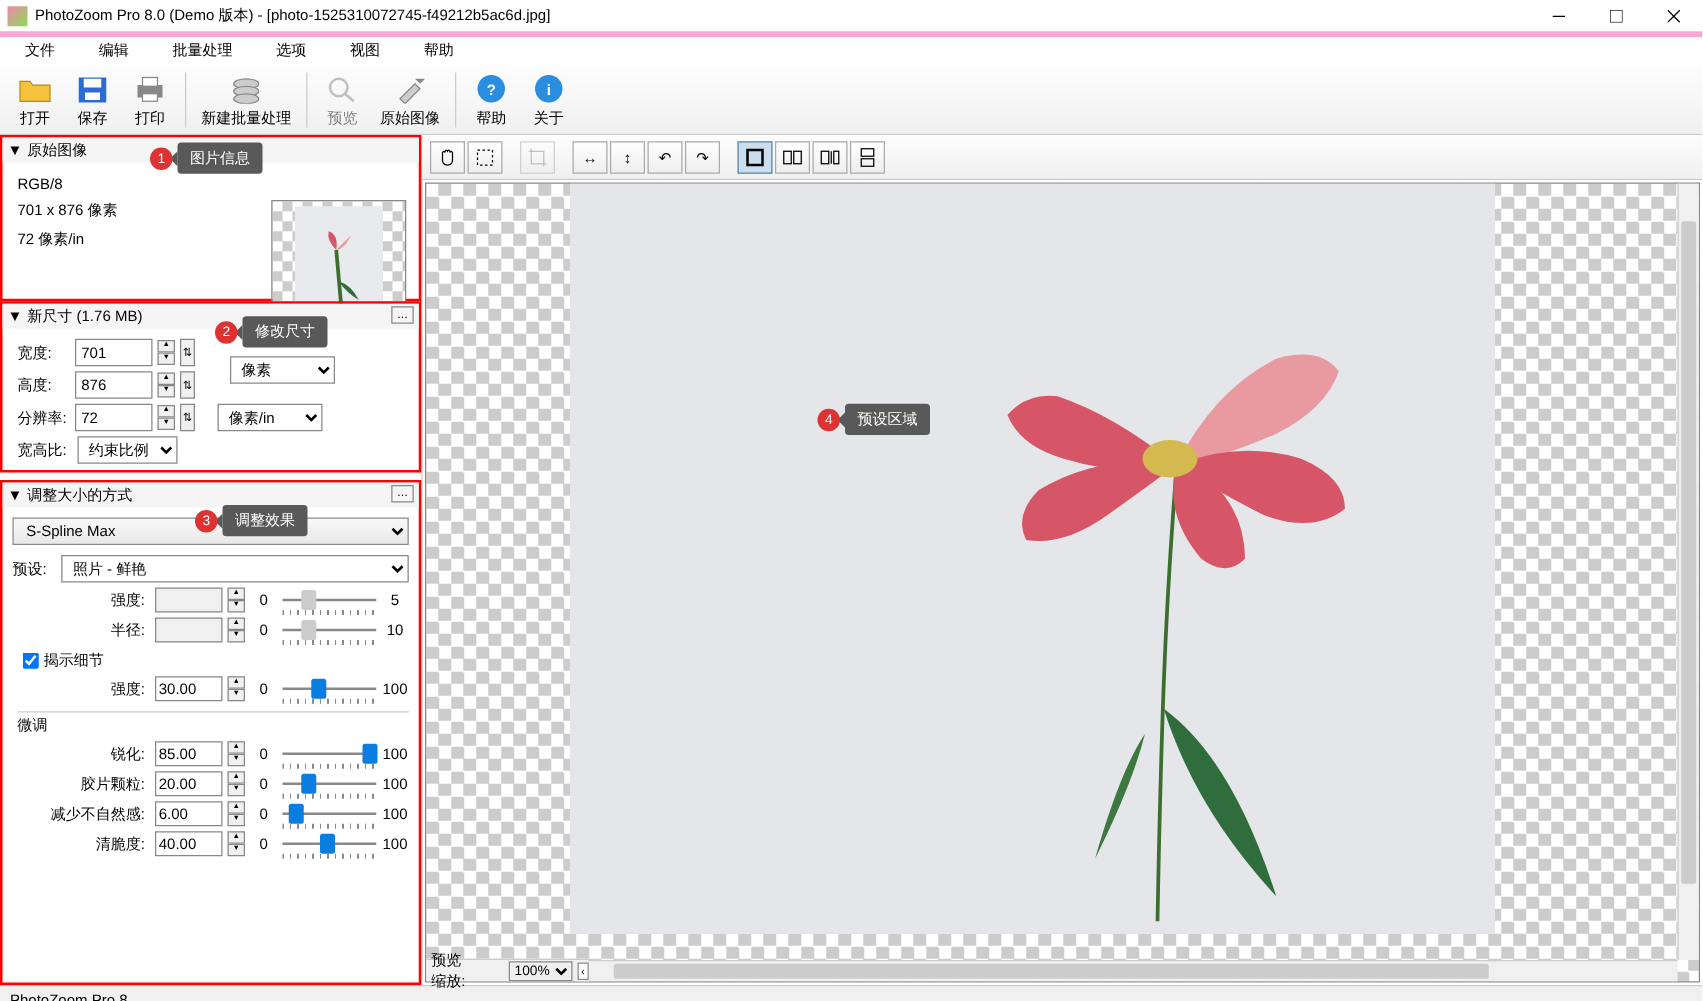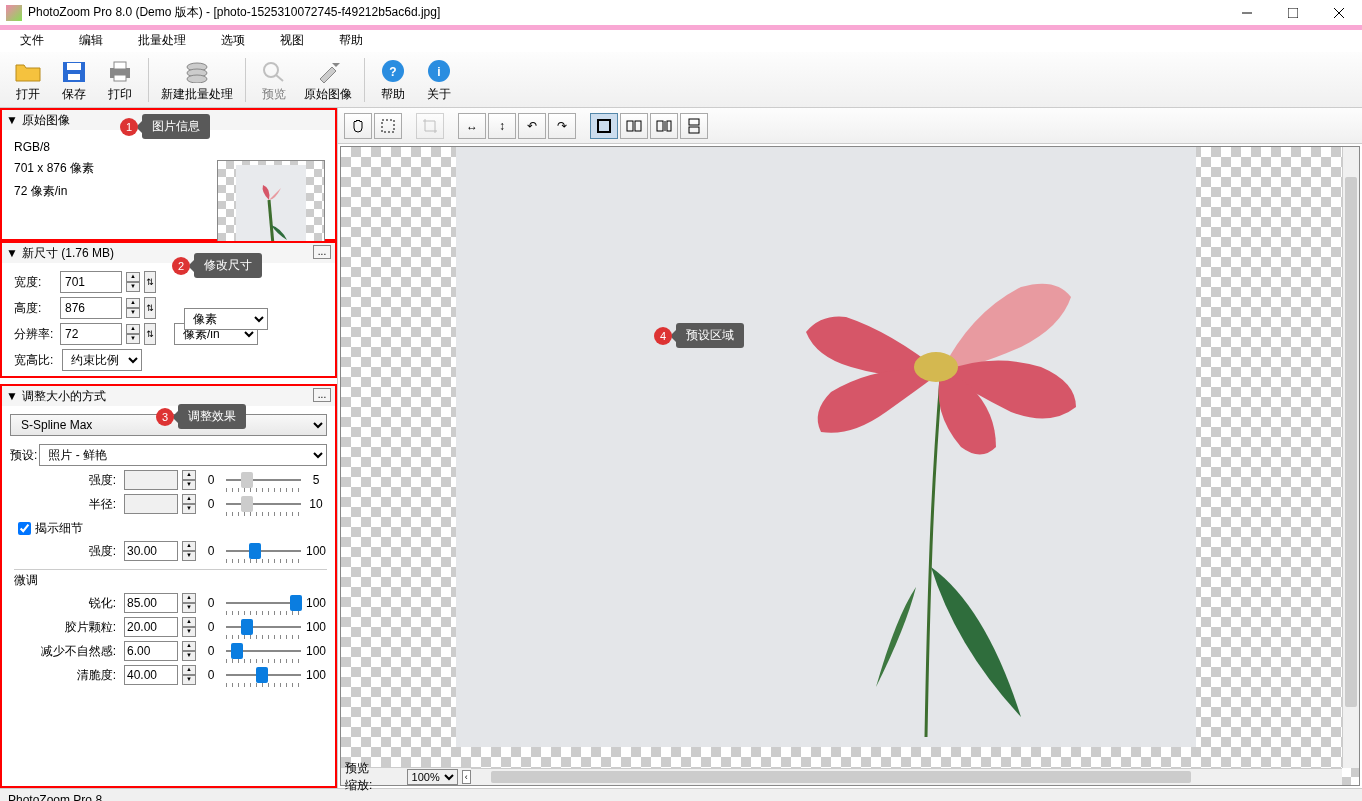--- a/index.html
+++ b/index.html
@@ -41,21 +41,21 @@
 
 .field-row { display: flex; align-items: center; margin: 4px 0; gap: 4px; padding-left: 4px; }
 .field-label { width: 42px; text-align: left; }
 .field-input { width: 62px; height: 22px; border: 1px solid #888; padding: 0 4px; background: #fff; }
 .stepper { width: 14px; display: flex; flex-direction: column; }
 .step-btn { height: 10px; border: 1px solid #888; background: #f0f0f0; font-size: 6px; text-align: center; line-height: 6px; }
 .link-btn { width: 12px; height: 22px; border: 1px solid #888; background: #f0f0f0; font-size: 9px; text-align: center; line-height: 20px; }
 .unit-select { width: 84px; height: 22px; border: 1px solid #888; background: #fff; padding: 0 4px; }
 
 .method-select { width: 100%; height: 22px; border: 1px solid #888; background: linear-gradient(#f8f8f8,#e8e8e8); padding: 0 6px; margin: 4px 0; }
-.preset-row { display: flex; align-items: center; gap: 2px; margin: 4px 0; }
+.preset-row { display: flex; align-items: center; gap: 12px; margin: 4px 0; }
 .preset-select { flex: 1; height: 22px; border: 1px solid #888; background: #fff; padding: 0 4px; }
 
 .checkbox-row { display: flex; align-items: center; gap: 4px; margin: 6px 0 2px 8px; }
 .checkbox-row input { width: 13px; height: 13px; }
 
 .slider-row { display: flex; align-items: center; gap: 4px; margin: 4px 0; padding-left: 4px; }
 .slider-label { width: 86px; text-align: right; padding-right: 4px; margin-left: 20px; }
 .slider-input { width: 54px; height: 20px; border: 1px solid #888; padding: 0 2px; background: #fff; }
 .slider-input.disabled { background: #f0f0f0; }
 .slider-min, .slider-max { width: 22px; text-align: center; }
@@ -250,21 +250,21 @@
       <div class="panel-body">
         <div class="field-row">
           <span class="field-label">宽度:</span>
           <input class="field-input" value="701" style="">
           <div class="stepper">
               <div class="step-btn">▲</div>
               <div class="step-btn">▼</div>
             </div>
           <div class="link-btn">⇅</div>
           <div style="width:10px"></div>
-          <select class="unit-select" style="position:absolute;left:182px;top:22px;margin-top:23px;"><option>像素</option></select>
+          <select class="unit-select" style="position:absolute;left:182px;top:22px;"><option>像素</option></select>
         </div>
         <div class="field-row">
           <span class="field-label">高度:</span>
           <input class="field-input" value="876" style="">
           <div class="stepper">
               <div class="step-btn">▲</div>
               <div class="step-btn">▼</div>
             </div>
           <div class="link-btn">⇅</div>
         </div>

